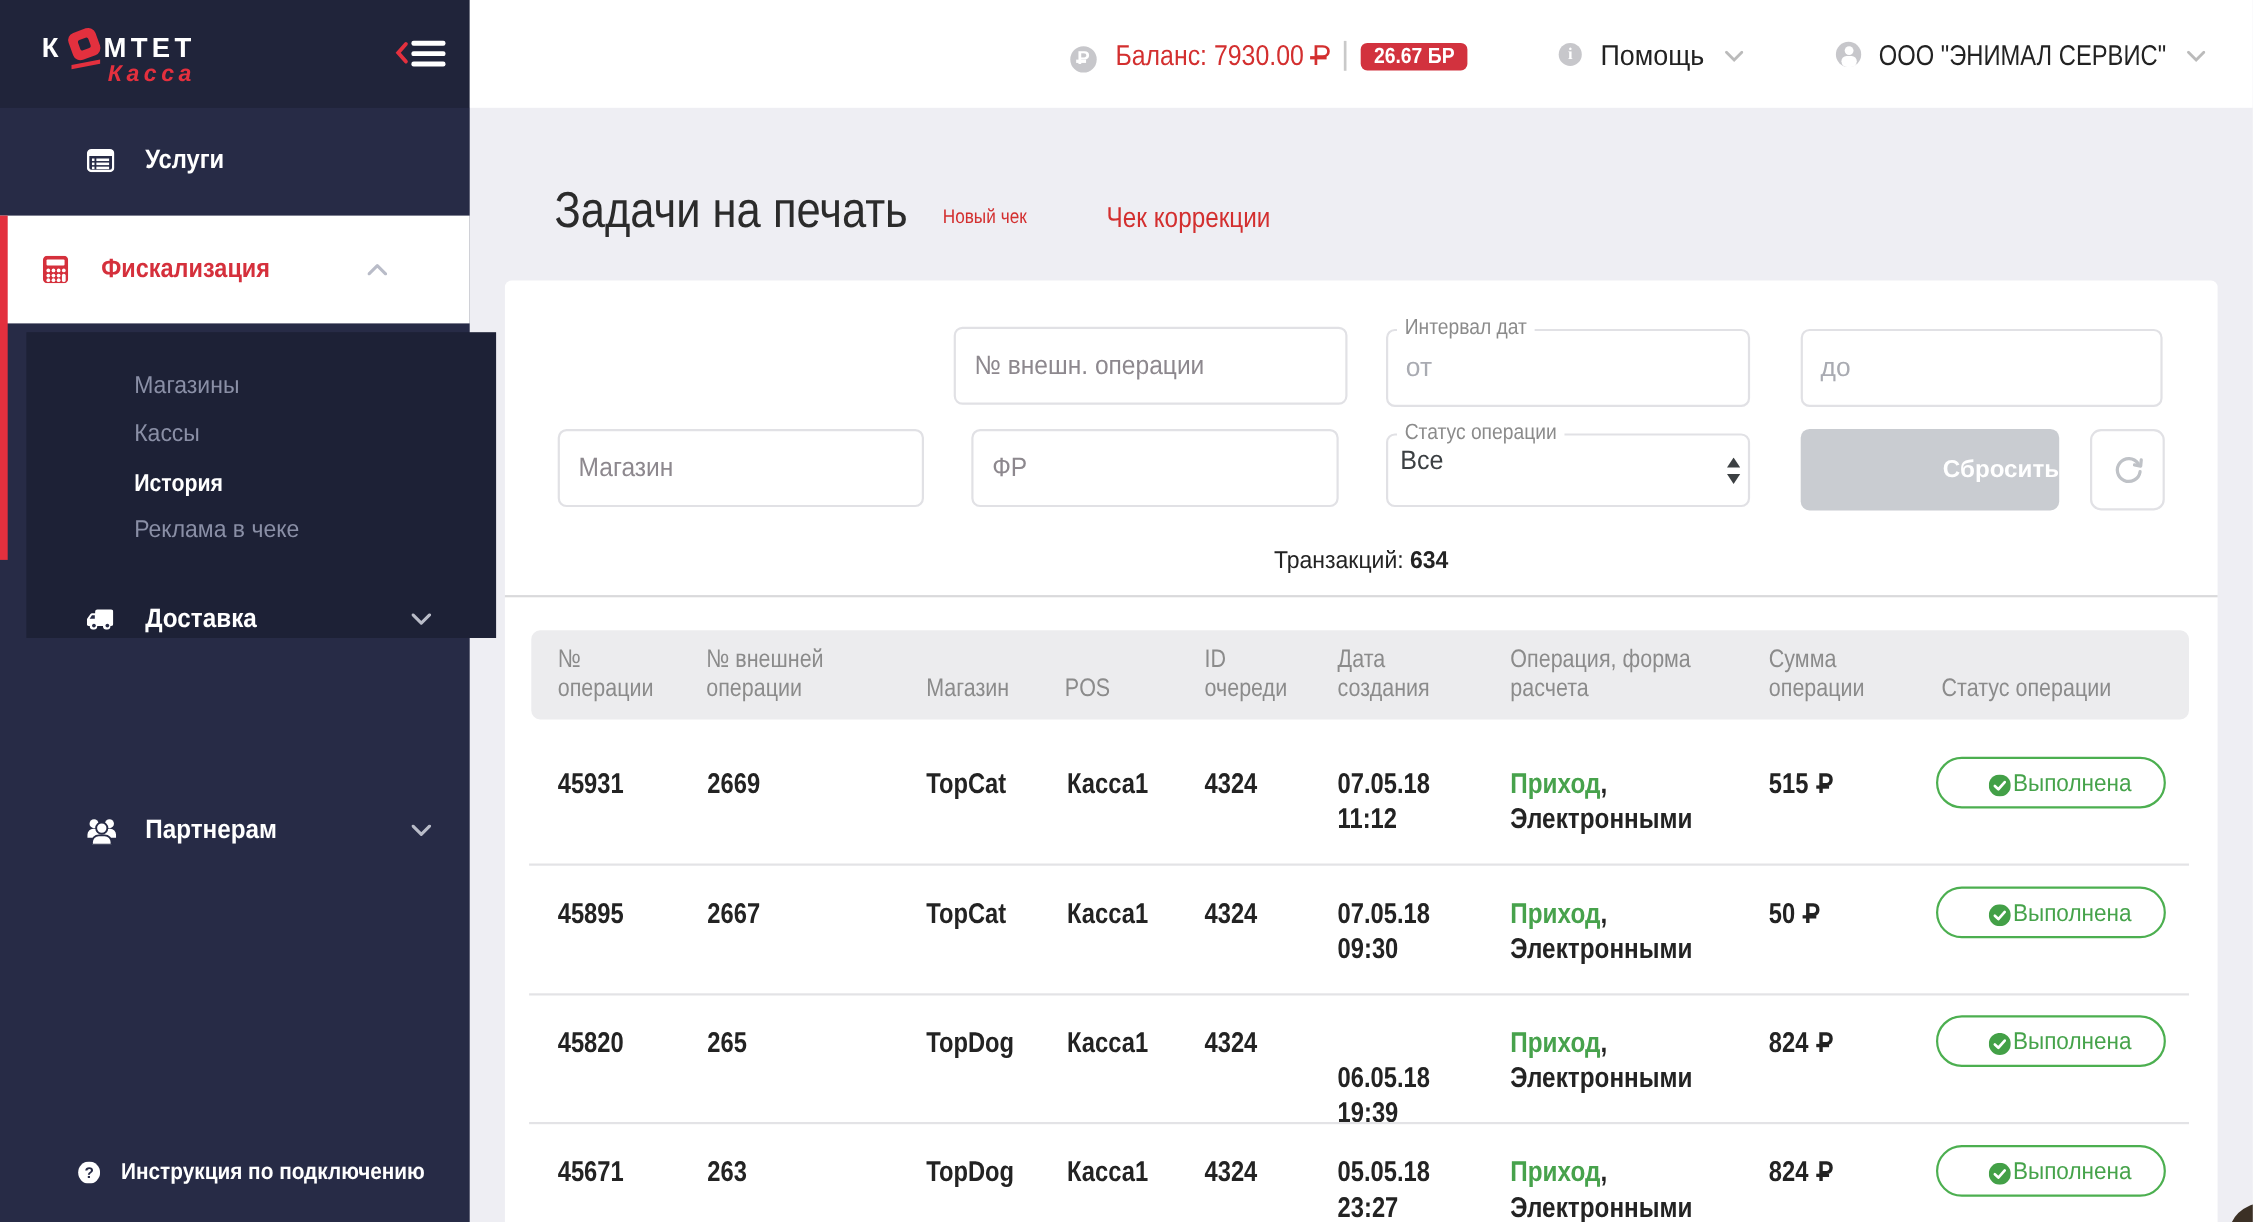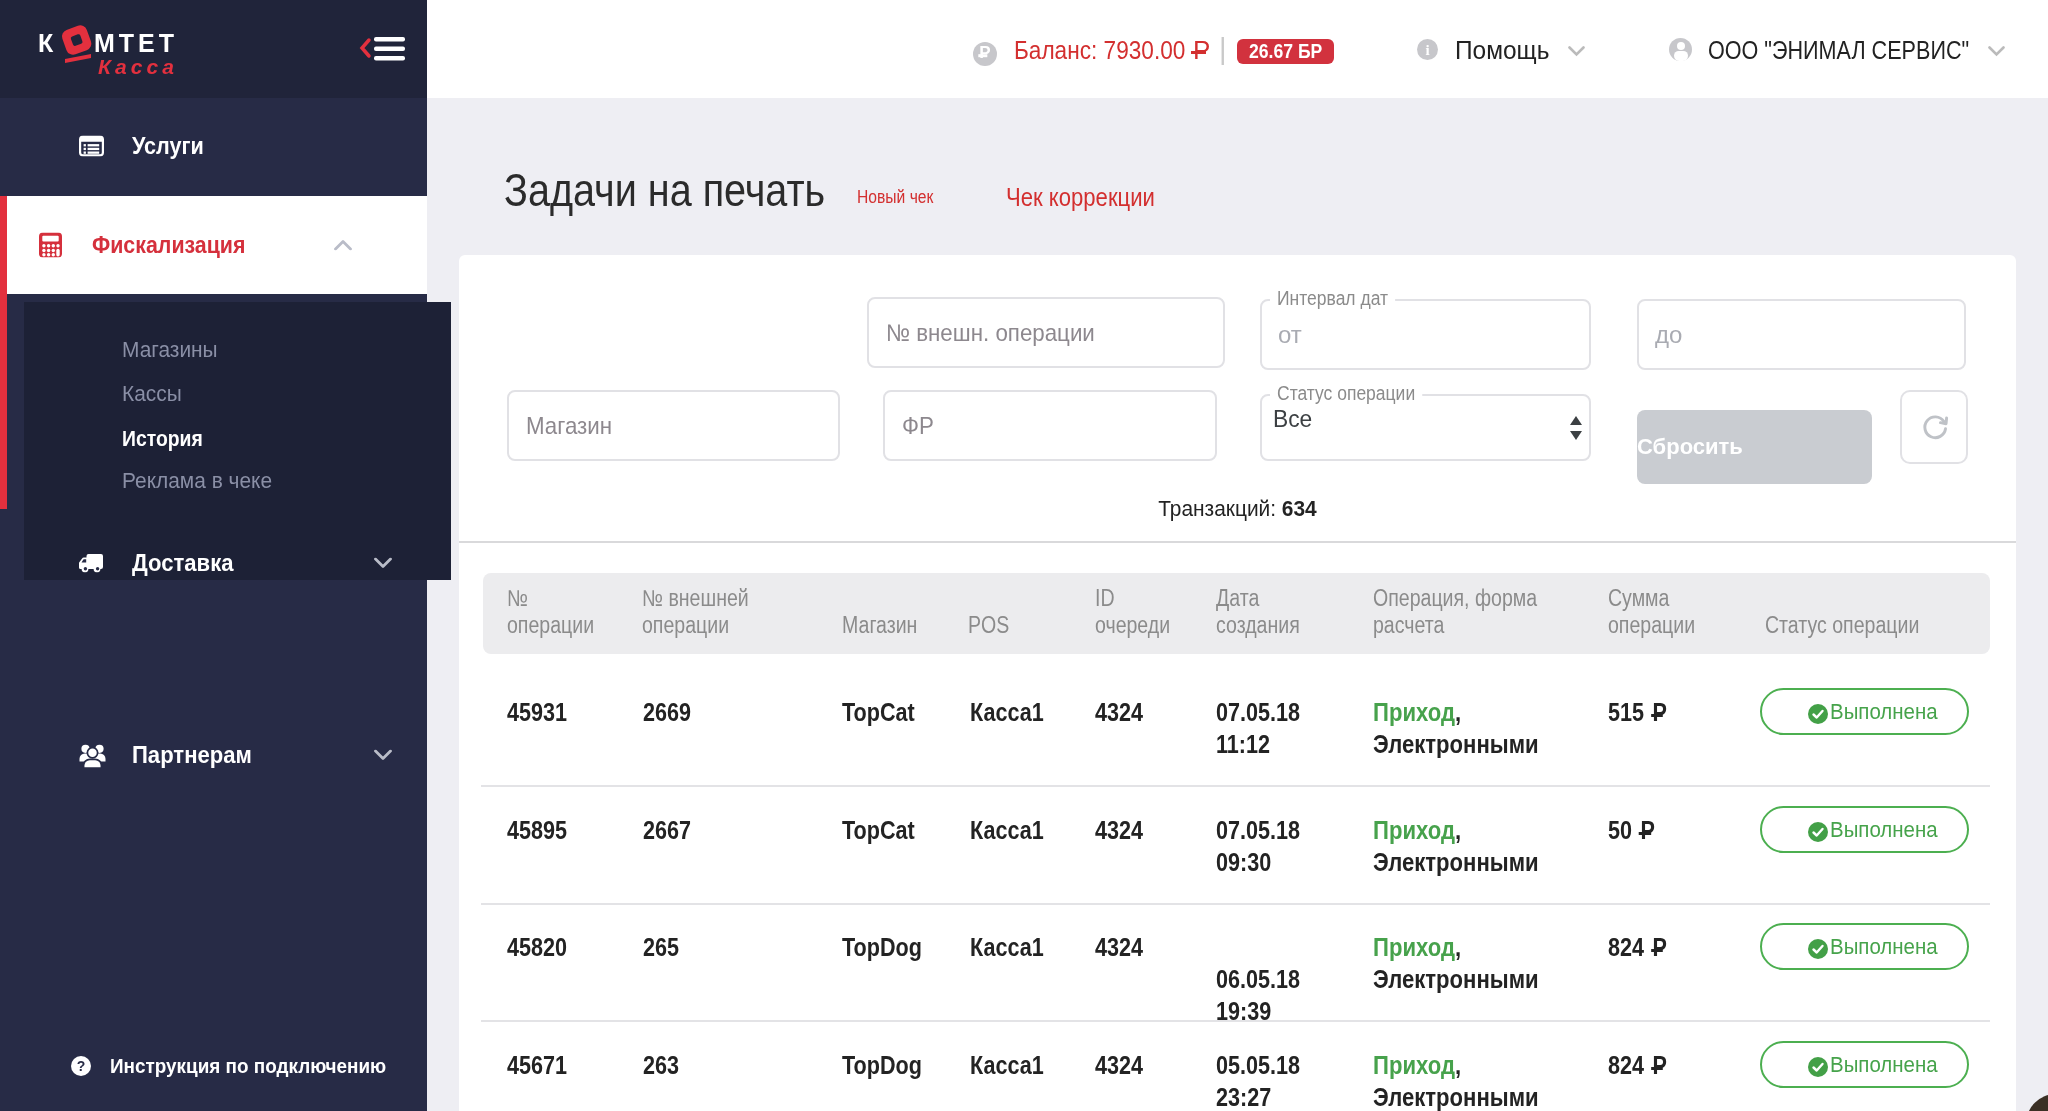--- a/index.html
+++ b/index.html
@@ -203,21 +203,21 @@
       <span class="ph">ФР</span>
     </div>
   <div class="inp" style="left:801px; top:139px; width:331px; height:67px;">
     <span class="legend" style="left:8px; top:-14px;">Статус операции</span>
     <span class="ph" style="color:#3c4043; left:11px; top:37%; transform:translateY(-50%) scaleX(0.95);">Все</span>
     <svg style="position:absolute; right:6px; top:50%; transform:translateY(-50%);" width="14" height="24" viewBox="0 0 14 24">
       <path d="M7 0 L13 9 H1 Z" fill="#3c4043"></path>
       <path d="M7 24 L13 15 H1 Z" fill="#3c4043"></path>
     </svg>
   </div>
-  <div style="position:absolute; left:1178px; top:135px; width:235px; height:74px; background:#c9ccd1; border-radius:8px; color:#fff; font-size:22px; font-weight:700; text-align:left; line-height:74px;margin-top:20px;"><span class="cxc" style="--s:1;">Сбросить</span></div>
+  <div style="position:absolute; left:1178px; top:135px; width:235px; height:74px; background:#c9ccd1; border-radius:8px; color:#fff; font-size:22px; font-weight:700; text-align:right; line-height:74px;"><span class="cxc" style="--s:1;">Сбросить</span></div>
   <div class="inp" style="left:1441px; top:135px; width:68px; height:74px; border-radius:10px;">
     <svg style="position:absolute; left:17px; top:20px;" width="32" height="32" viewBox="0 0 24 24">
       <path d="M18.6 7.0 A7.8 7.8 0 1 0 19.9 12.6" fill="none" stroke="#bfc2c7" stroke-width="2.2" stroke-linecap="round"></path>
       <path d="M20.7 4.5 L20.3 8.8 L16.1 8.0" fill="none" stroke="#bfc2c7" stroke-width="2.2" stroke-linecap="round" stroke-linejoin="round"></path>
     </svg>
   </div>
 
   <div style="position:absolute; left:0; top:243px; width:1557px; text-align:center; font-size:22px; color:#232323; line-height:22px;"><span class="cxc" style="--s:0.95;">Транзакций: <b>634</b></span></div>
   <div style="position:absolute; left:0; top:286px; width:1557px; height:2px; background:#d9d9db;"></div>
 

